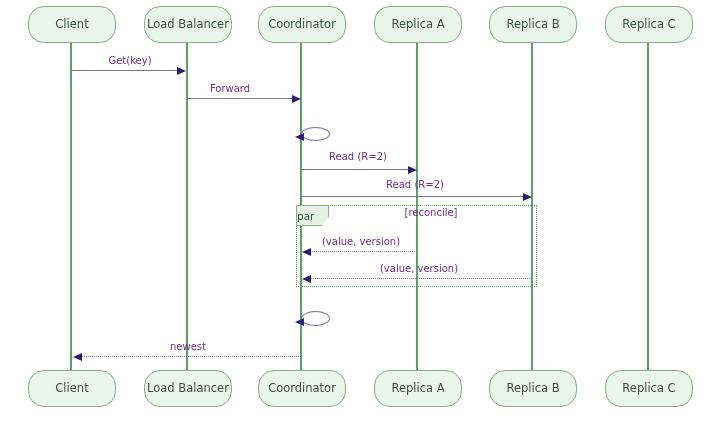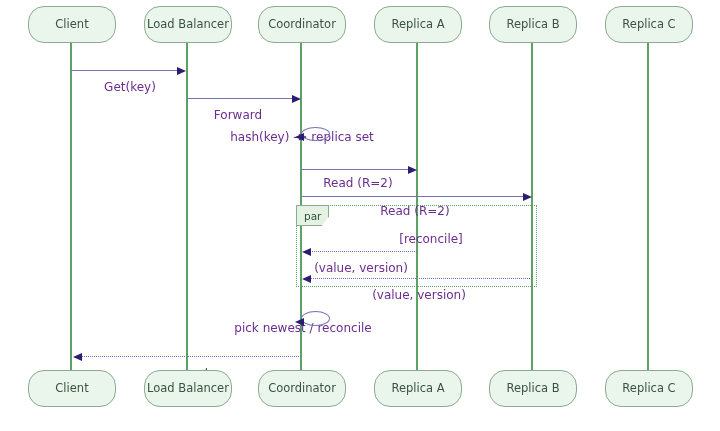--- a/index.html
+++ b/index.html
@@ -35,38 +35,38 @@
     border-left:9px solid var(--arrow-head,#2d1d72);
   }
   .ah-l{
     position:absolute;width:0;height:0;
     border-top:4px solid transparent;border-bottom:4px solid transparent;
     border-right:9px solid var(--arrow-head,#2d1d72);
   }
   .lbl{
     position:absolute;transform:translateX(-50%);
     color:var(--message-text,#6b2d90);
-    font-size:12px;white-space:nowrap;margin-top:25px;
+    font-size:10px;white-space:nowrap;
   }
   .loop{
     position:absolute;
     border:1.4px solid var(--arrow-line,#7272b4);
     border-radius:50%;
   }
   .frame{
     position:absolute;
     border:1.5px dotted var(--frame-border,#5ba264);
   }
   .frame-label{
     position:absolute;
     background:var(--frame-label-fill,#e3f2e3);
     border:1px solid var(--actor-border,#8cab8f);
     color:var(--frame-label-text,#2f5135);
     font-size:10.5px;line-height:20px;
-    width:33px;height:21px;padding-left:7px;box-sizing:border-box;
+    width:33px;height:21px;box-sizing:border-box;
     clip-path:polygon(0 0,100% 0,100% 55%,78% 100%,0 100%);
   }
 </style>
 </head>
 <body>
 
 <div class="canvas">
 
   <div class="lifeline" style="left:70px"></div>
   <div class="lifeline" style="left:186px"></div>
@@ -79,25 +79,24 @@
   <div class="actor" style="left:144px;top:6px">Load Balancer</div>
   <div class="actor" style="left:258px;top:6px">Coordinator</div>
   <div class="actor" style="left:374px;top:6px">Replica A</div>
   <div class="actor" style="left:489px;top:6px">Replica B</div>
   <div class="actor" style="left:605px;top:6px">Replica C</div>
 
   <div class="lbl" style="left:130px;top:55px">Get(key)</div>
   <div class="line" style="left:71px;top:70px;width:106px"></div>
   <div class="ah-r" style="left:177px;top:67px"></div>
 
-  <div class="lbl" style="left:238px;top:83px">Forward</div>
+  <div class="lbl" style="left:230px;top:83px">Forward</div>
   <div class="line" style="left:187px;top:98px;width:105px"></div>
   <div class="ah-r" style="left:292px;top:95px"></div>
 
-  <div class="lbl" style="left:302px;top:105px">hash(key) -&gt; replica set</div>
   <div class="loop" style="left:301px;top:127px;width:27px;height:12px"></div>
   <div class="ah-l" style="left:295px;top:133px"></div>
 
   <div class="lbl" style="left:358px;top:151px">Read (R=2)</div>
   <div class="line" style="left:301px;top:169px;width:107px"></div>
   <div class="ah-r" style="left:408px;top:166px"></div>
 
   <div class="lbl" style="left:415px;top:179px">Read (R=2)</div>
   <div class="line" style="left:301px;top:196px;width:222px"></div>
   <div class="ah-r" style="left:523px;top:193px"></div>
@@ -107,21 +106,20 @@
   <div class="lbl" style="left:431px;top:207px">[reconcile]</div>
 
   <div class="lbl" style="left:361px;top:236px">(value, version)</div>
   <div class="dline" style="left:305px;top:251px;width:112px"></div>
   <div class="ah-l" style="left:302px;top:248px"></div>
 
   <div class="lbl" style="left:419px;top:263px">(value, version)</div>
   <div class="dline" style="left:305px;top:278px;width:227px"></div>
   <div class="ah-l" style="left:302px;top:275px"></div>
 
-  <div class="lbl" style="left:303px;top:296px">pick newest / reconcile</div>
   <div class="loop" style="left:301px;top:311px;width:27px;height:13px"></div>
   <div class="ah-l" style="left:295px;top:318px"></div>
 
   <div class="lbl" style="left:188px;top:341px">newest</div>
   <div class="dline" style="left:76px;top:356px;width:225px"></div>
   <div class="ah-l" style="left:73px;top:353px"></div>
 
   <div class="actor" style="left:28px;top:370px">Client</div>
   <div class="actor" style="left:144px;top:370px">Load Balancer</div>
   <div class="actor" style="left:258px;top:370px">Coordinator</div>

